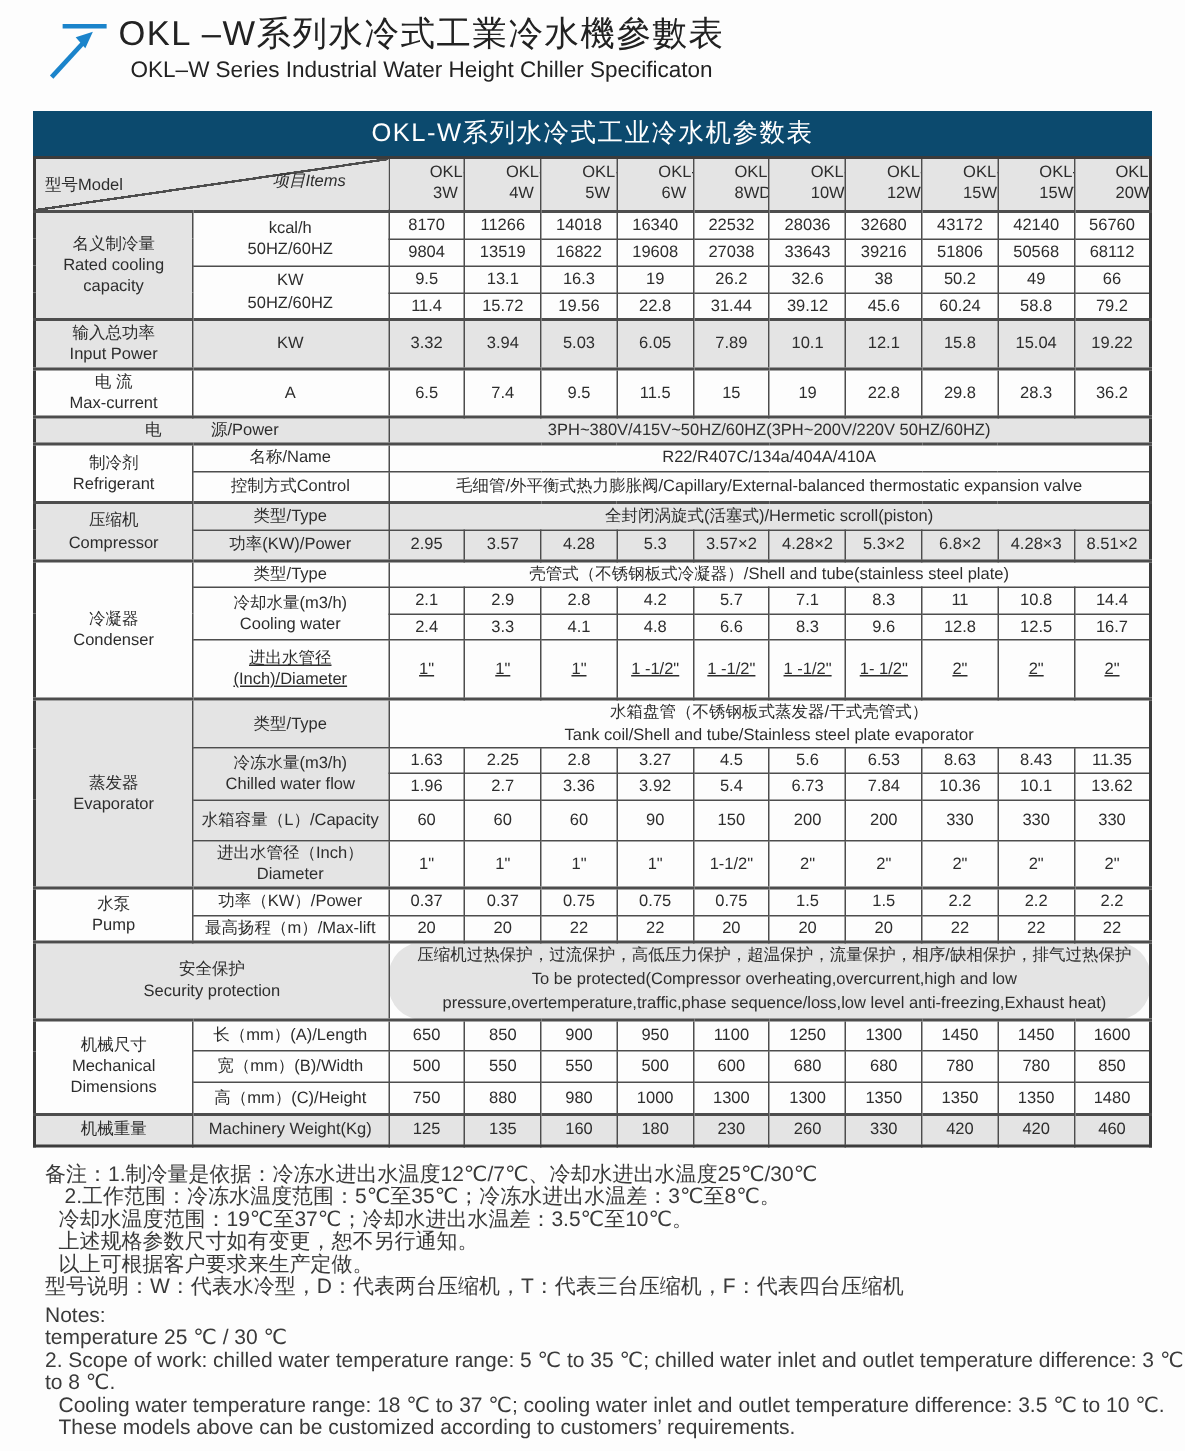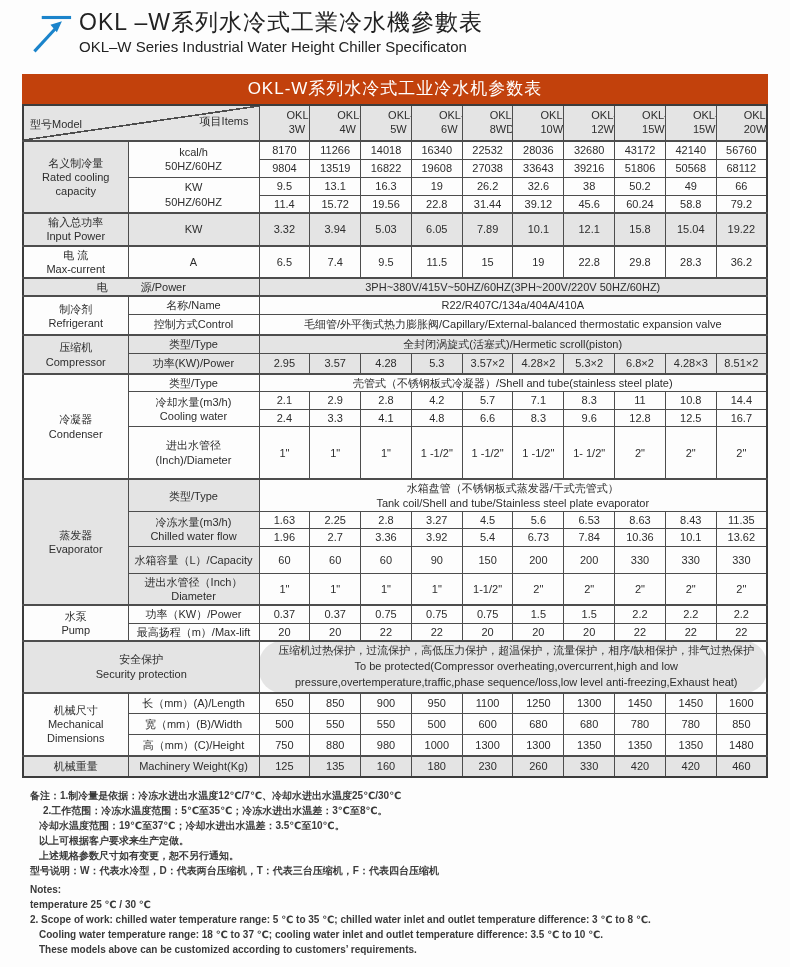--- a/index.html
+++ b/index.html
@@ -1,28 +1,28 @@
 <!DOCTYPE html>
 <html><head>
 <meta charset="utf-8">
 <style>
   html,body{margin:0;padding:0;}
   body{
     width:790px;height:967px;overflow:hidden;background:#fdfdfd;
     font-family:"Liberation Sans","DejaVu Sans",sans-serif;color:#2d2d2d;
   }
   
-  .hdr{display:flex;align-items:flex-start;padding:8px 0 0 28px;height:62px;}
+  .hdr{display:flex;align-items:flex-start;padding:8px 0 0 28px;height:62px;text-align:center;}
   .hdr svg{flex:0 0 auto;margin-top:3px;}
   .hdr .titles{margin-left:7px;}
   .title-zh{font-size:23px;letter-spacing:1px;color:#222;line-height:1.25;}
   .title-en{font-size:15px;color:#222;margin-top:1px;}
   
   .bar{
-    width:746px;margin:4px 0 0 22px;height:30px;background:#c2410c;
+    width:746px;margin:4px 0 0 22px;height:30px;background:#0c4a6e;
     color:#fff;font-size:17px;line-height:30px;text-align:center;letter-spacing:1px;
   }
   
   table{
     border-collapse:collapse;table-layout:fixed;width:746px;margin-left:22px;
     font-size:11px;color:#2d2d2d;border:2px solid #3c3c3c;
   }
   td{
     border:1px solid #4d4d4d;text-align:center;vertical-align:middle;
     padding:1px 2px;line-height:1.3;white-space:pre-line;overflow:hidden;
@@ -30,41 +30,41 @@
   td.g{background:#e4e4e4;}
   td.L{text-align:center;padding-left:9px;line-height:1.45;border-radius:23px;}
   td.model{line-height:1.25;padding-left:27px;}
   
   tbody tr{height:17px;}
   tbody tr:nth-child(1){height:36px;}
   tbody tr:nth-child(2),tbody tr:nth-child(3),tbody tr:nth-child(4),tbody tr:nth-child(5){height:18px;}
   tbody tr:nth-child(6),tbody tr:nth-child(7){height:32px;}
   tbody tr:nth-child(10){height:21px;}
   tbody tr:nth-child(12){height:21px;margin-left:44px;}
-  tbody tr:nth-child(16){height:53px;}
+  tbody tr:nth-child(16){height:40px;text-decoration:underline;}
   tbody tr:nth-child(17){height:31px;}
   tbody tr:nth-child(20),tbody tr:nth-child(21){height:27px;}
   tbody tr:nth-child(24){height:44px;}
   tbody tr:nth-child(25),tbody tr:nth-child(26),tbody tr:nth-child(27),tbody tr:nth-child(28){height:21px;}
   
   tbody tr:nth-child(2) td,tbody tr:nth-child(6) td,tbody tr:nth-child(7) td,
   tbody tr:nth-child(8) td,tbody tr:nth-child(9) td,tbody tr:nth-child(11) td,
   tbody tr:nth-child(13) td,tbody tr:nth-child(17) td,tbody tr:nth-child(22) td,
   tbody tr:nth-child(24) td,tbody tr:nth-child(25) td,tbody tr:nth-child(28) td{border-top-width:2px;}
   
   td.diag{
     position:relative;
     background-image:linear-gradient(to bottom right,
       transparent calc(50% - 0.8px), #4d4d4d calc(50% - 0.8px),
       #4d4d4d calc(50% + 0.8px), transparent calc(50% + 0.8px));
   }
   td.diag .d1{position:absolute;left:6px;top:54%;transform:translateY(-50%);}
-  td.diag .d2{position:absolute;right:10px;top:44%;transform:translateY(-50%);}
-  
-  .notes{margin:10px 0 0 30px;font-size:10px;line-height:15px;color:#3a3a3a;font-weight:bold;}
+  td.diag .d2{position:absolute;right:28px;top:44%;transform:translateY(-50%);font-style:italic;}
+  
+  .notes{margin:10px 0 0 30px;font-size:14px;line-height:15px;color:#3a3a3a;}
   .notes-en{margin-top:4px;}
   .note.ind1{padding-left:9px;}
   .note.ind2{padding-left:13px;}
 </style>
 </head>
 <body>
 
 <div class="hdr">
   <svg width="44" height="46" viewBox="0 0 48 46">
     <line x1="15" y1="5" x2="47" y2="5" stroke="#1b84cb" stroke-width="3.4"></line>
@@ -433,22 +433,22 @@
         <td class="g">420</td>
         <td class="g">460</td>
       </tr>
     </tbody>
 </table>
 
 <div class="notes">
     <div class="note ind0">备注：1.制冷量是依据：冷冻水进出水温度12℃/7℃、冷却水进出水温度25℃/30℃</div>
     <div class="note ind2">2.工作范围：冷冻水温度范围：5℃至35℃；冷冻水进出水温差：3℃至8℃。</div>
     <div class="note ind1">冷却水温度范围：19℃至37℃；冷却水进出水温差：3.5℃至10℃。</div>
+    <div class="note ind1">上述规格参数尺寸如有变更，恕不另行通知。</div>
     <div class="note ind1">以上可根据客户要求来生产定做。</div>
-    <div class="note ind1">上述规格参数尺寸如有变更，恕不另行通知。</div>
     <div class="note ind0">型号说明：W：代表水冷型，D：代表两台压缩机，T：代表三台压缩机，F：代表四台压缩机</div>
   </div>
 <div class="notes notes-en">
     <div class="note ind0">Notes:</div>
     <div class="note ind0">temperature 25 ℃ / 30 ℃</div>
     <div class="note ind0">2. Scope of work: chilled water temperature range: 5 ℃ to 35 ℃; chilled water inlet and outlet temperature difference: 3 ℃ to 8 ℃.</div>
     <div class="note ind1">Cooling water temperature range: 18 ℃ to 37 ℃; cooling water inlet and outlet temperature difference: 3.5 ℃ to 10 ℃.</div>
     <div class="note ind1">These models above can be customized according to customers’  requirements.</div>
   </div>
 

